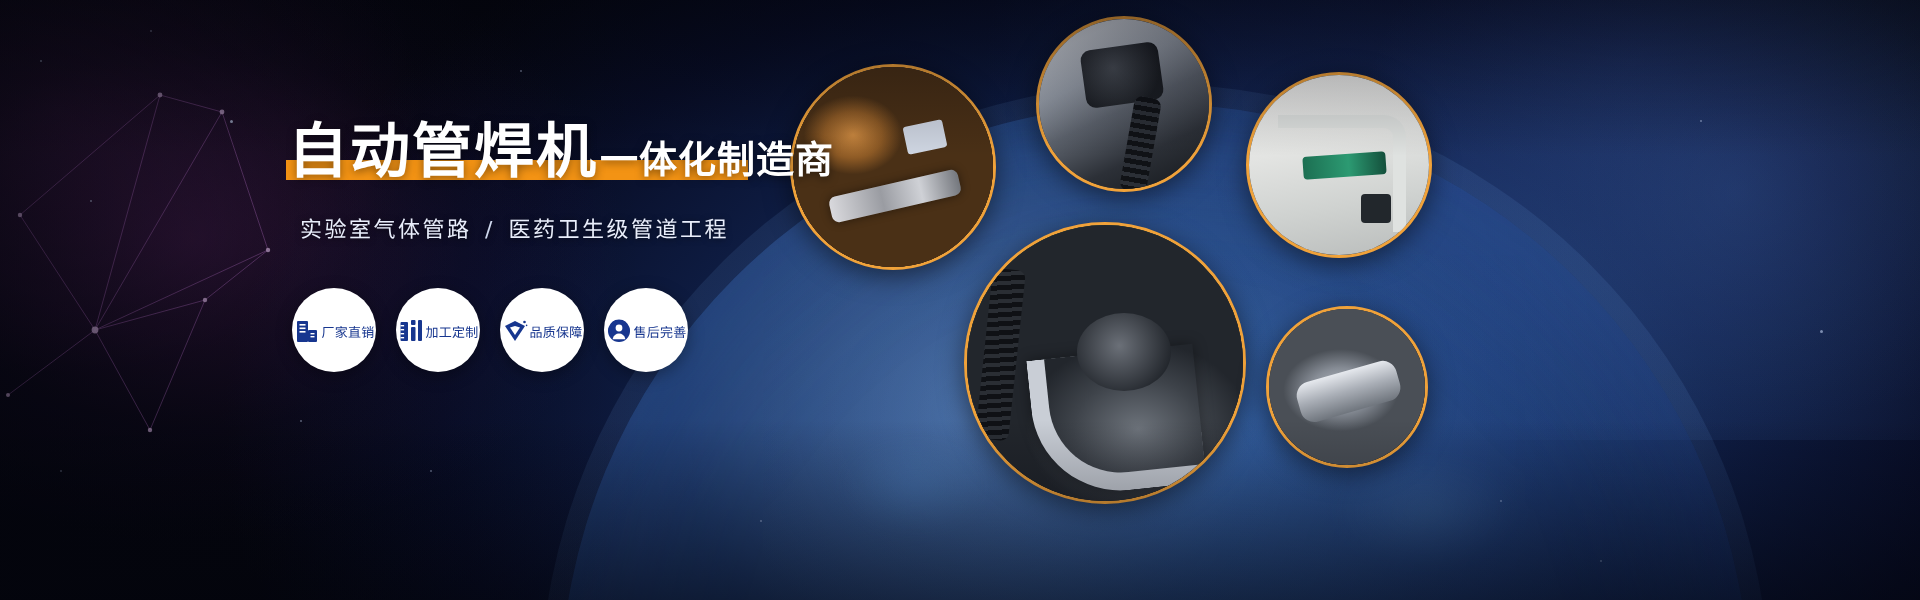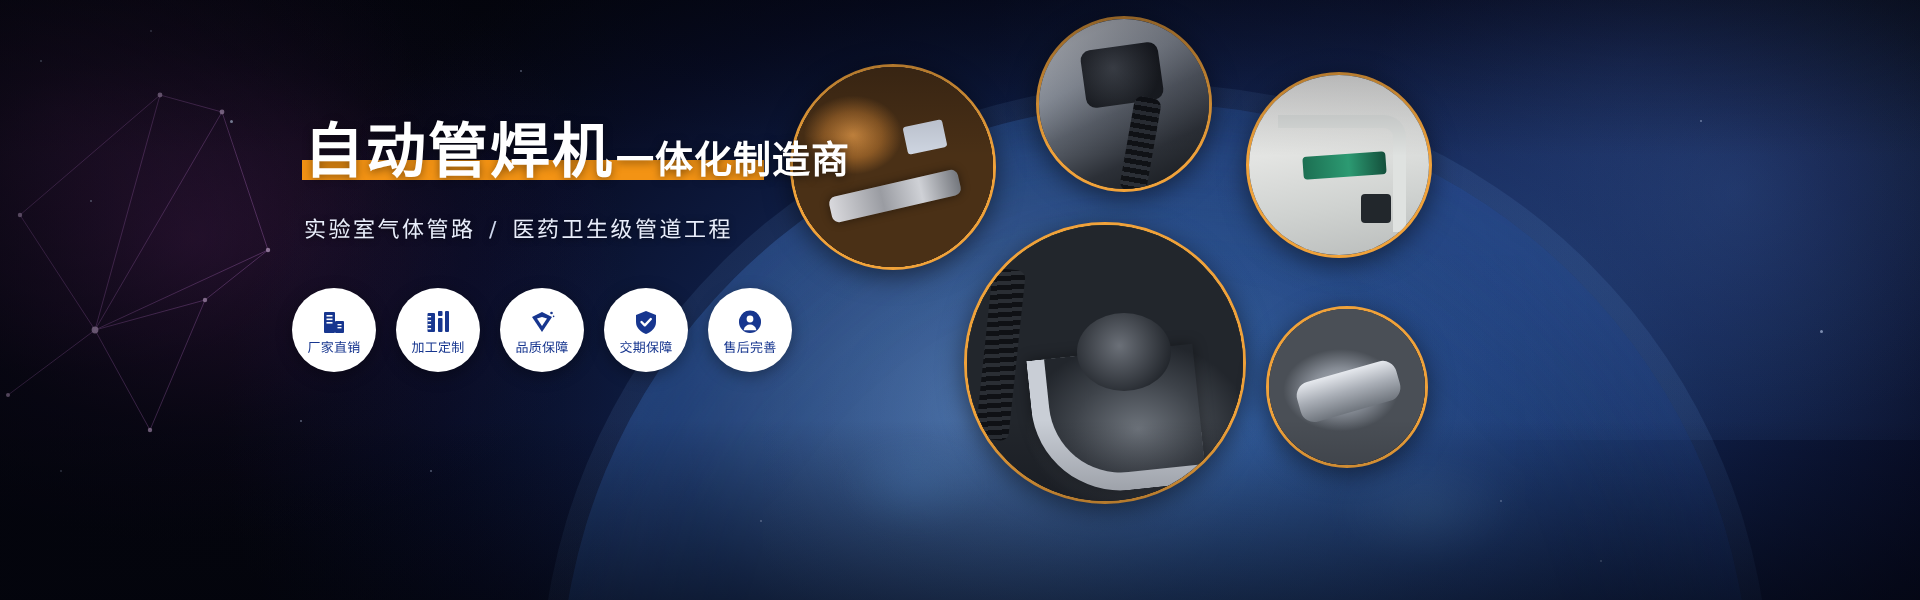--- a/index.html
+++ b/index.html
@@ -65,21 +65,21 @@
       linear-gradient(0deg, rgba(2,3,10,.55) 0%, transparent 30%),
       linear-gradient(180deg, rgba(2,3,10,.45) 0%, transparent 26%);
   }
 
   
   .wire{position:absolute;left:0;top:0;width:330px;height:480px;opacity:.85;}
 
   .stars span{position:absolute;background:#cfe0ff;border-radius:50%;}
 
   
-  .copy{position:absolute;left:304px;top:108px;width:720px;}
+  .copy{position:absolute;left:288px;top:108px;width:720px;}
 
   .headline{
     position:relative;
     height:74px;
     display:flex;align-items:flex-end;
   }
   .hl-bar{
     position:absolute;left:-2px;bottom:2px;
     width:462px;height:20px;
     background:#f39314;
@@ -99,40 +99,40 @@
     font-family:"DejaVu Serif","Liberation Serif",serif;
     font-weight:700;
     font-size:38px;line-height:34px;
     color:#ffffff;
     letter-spacing:1px;
     padding-bottom:5px;
     margin-left:2px;
     text-shadow:0 2px 8px rgba(0,0,0,.5);
   }
 
-  .sublines{margin-top:28px;}
+  .sublines{margin-top:28px;margin-left:12px;}
   .subline{
     font-size:22px;line-height:40px;
     color:#e9eefb;
     letter-spacing:2.5px;
     font-family:"DejaVu Sans","Liberation Sans",sans-serif;
     text-shadow:0 1px 6px rgba(0,0,0,.55);
     white-space:nowrap;
   }
   .sep{color:#cfd8ee;padding:0 4px;}
 
   
   .badges{
     position:absolute;left:292px;top:288px;
     display:flex;gap:20px;
   }
   .badge{
     width:84px;height:84px;border-radius:50%;
     background:#ffffff;
-    display:flex;flex-direction:column;
+    display:flex;flex-direction:row;
     align-items:center;justify-content:center;
     box-shadow:0 4px 16px rgba(0,0,0,.35);
   }
   .badge .ic{height:30px;display:flex;align-items:flex-end;justify-content:center;}
   .badge .ic svg{display:block;}
   .badge .bl{
     margin-top:5px;
     font-size:13px;line-height:14px;
     color:#17368f;letter-spacing:.3px;
     font-family:"DejaVu Sans","Liberation Sans",sans-serif;
@@ -350,29 +350,20 @@
         <svg width="28" height="28" viewBox="0 0 28 28" fill="#17368f">
           <path d="M4 9 L14 4 L24 9 L14 24 Z"></path>
           <path d="M9 10.5 L14 9 L19 10.5 L14 18 Z" fill="#fff"></path>
           <circle cx="23.5" cy="5" r="1.3"></circle>
           <circle cx="25.6" cy="8.4" r=".8"></circle>
         </svg>
       </span>
       <span class="bl">品质保障</span>
     </div>
 
-    <div class="badge">
-      <span class="ic">
-        <svg width="28" height="28" viewBox="0 0 28 28" fill="#17368f">
-          <path d="M14 3 L24 7 V14 C24 20 19 24 14 26 C9 24 4 20 4 14 V7 Z"></path>
-          <path d="M9.5 14 L12.8 17.3 L18.8 11" stroke="#fff" stroke-width="2.4" fill="none" stroke-linecap="round" stroke-linejoin="round"></path>
-        </svg>
-      </span>
-      <span class="bl">交期保障</span>
-    </div>
 
     <div class="badge">
       <span class="ic">
         <svg width="28" height="28" viewBox="0 0 28 28" fill="#17368f">
           <circle cx="14" cy="14" r="11"></circle>
           <circle cx="14" cy="11" r="3.4" fill="#fff"></circle>
           <path d="M7.6 22.2 C8.4 18.4 11 16.6 14 16.6 C17 16.6 19.6 18.4 20.4 22.2 Z" fill="#fff"></path>
           <path d="M5.6 10.8 C5.6 6.6 9.3 3.6 14 3.6 C18.7 3.6 22.4 6.6 22.4 10.8" stroke="#17368f" stroke-width="2" fill="none"></path>
           <rect x="3.6" y="10" width="3" height="5.4" rx="1.4"></rect>
           <rect x="21.4" y="10" width="3" height="5.4" rx="1.4"></rect>

